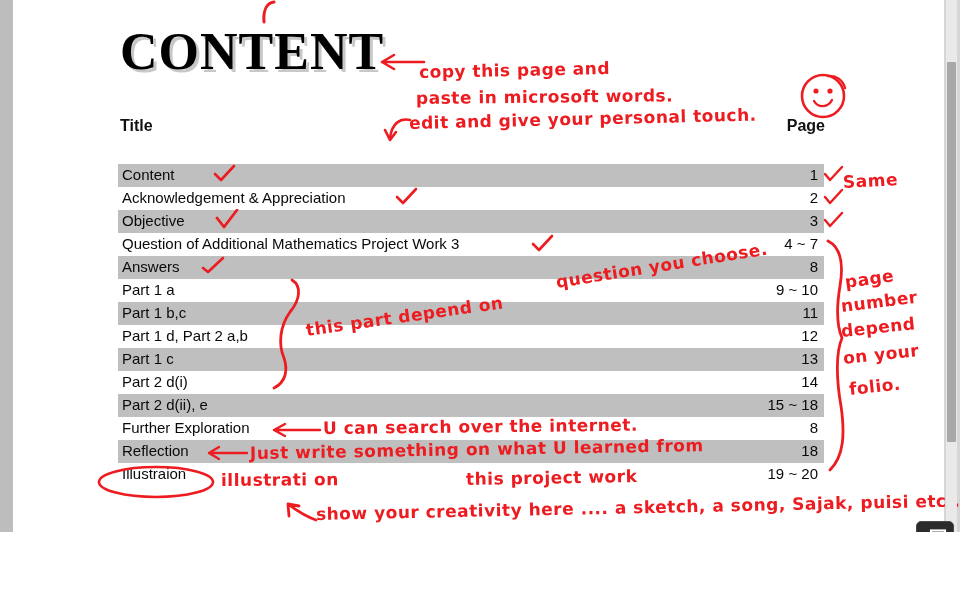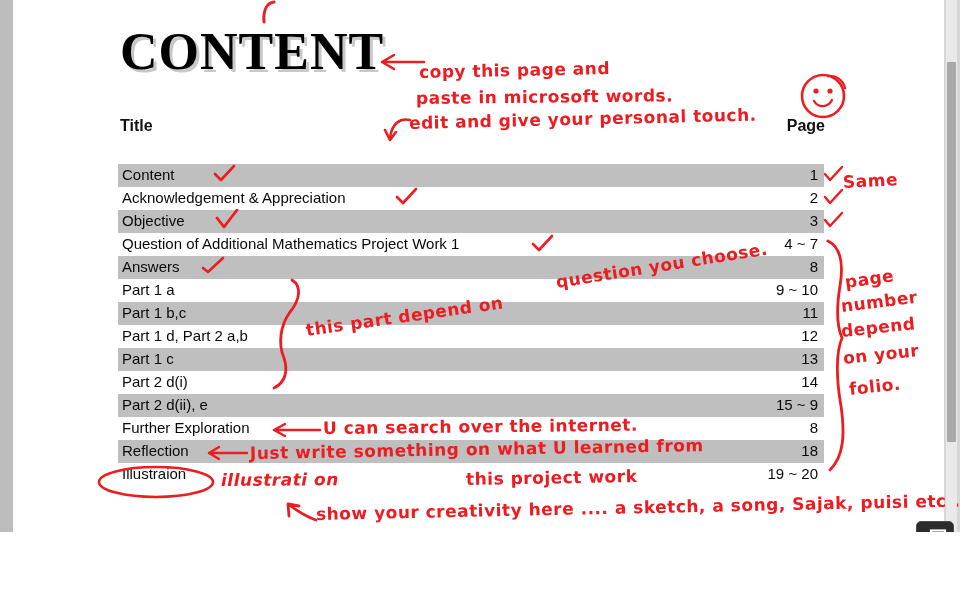--- a/index.html
+++ b/index.html
@@ -196,21 +196,21 @@
           </tr>
           <tr class="plain">
             <td class="t-name">Acknowledgement &amp; Appreciation</td>
             <td class="t-page">2</td>
           </tr>
           <tr class="stripe">
             <td class="t-name">Objective</td>
             <td class="t-page">3</td>
           </tr>
           <tr class="plain">
-            <td class="t-name">Question of Additional Mathematics Project Work 1</td>
+            <td class="t-name">Question of Additional Mathematics Project Work 3</td>
             <td class="t-page">4 ~ 7</td>
           </tr>
           <tr class="stripe">
             <td class="t-name">Answers</td>
             <td class="t-page">8</td>
           </tr>
           <tr class="plain">
             <td class="t-name">Part 1 a</td>
             <td class="t-page">9 ~ 10</td>
           </tr>
@@ -225,21 +225,21 @@
           <tr class="stripe">
             <td class="t-name">Part 1 c</td>
             <td class="t-page">13</td>
           </tr>
           <tr class="plain">
             <td class="t-name">Part 2 d(i)</td>
             <td class="t-page">14</td>
           </tr>
           <tr class="stripe">
             <td class="t-name">Part 2 d(ii), e</td>
-            <td class="t-page">15 ~ 9</td>
+            <td class="t-page">15 ~ 18</td>
           </tr>
           <tr class="plain">
             <td class="t-name">Further Exploration</td>
             <td class="t-page">8</td>
           </tr>
           <tr class="stripe">
             <td class="t-name">Reflection</td>
             <td class="t-page">18</td>
           </tr>
           <tr class="plain">
@@ -327,21 +327,21 @@
 
       <svg width="48" height="20" style="position:absolute;left:205px;top:443px;">
         <path d="M4 10 L42 10 M4 10 L14 4 M4 10 L14 16" stroke="#ec1c21" stroke-width="2.4" fill="none" stroke-linecap="round" stroke-linejoin="round"></path>
       </svg>
       <div class="ink" style="left:250px;top:443px;transform:rotate(-1deg);">Just write  something  on  what  U  learned from</div>
       <div class="ink" style="left:466px;top:469px;transform:rotate(-1deg);">this project   work</div>
 
       <svg width="124" height="36" style="position:absolute;left:96px;top:464px;">
         <ellipse cx="60" cy="18" rx="57" ry="15" stroke="#ec1c21" stroke-width="2.6" fill="none"></ellipse>
       </svg>
-      <div class="ink" style="left:221px;top:470px;transform:rotate(-0.4deg);font-style:italic;">illustrati on</div>
+      <div class="ink" style="left:221px;top:470px;transform:rotate(-0.4deg);">illustrati on</div>
 
       <svg width="42" height="26" style="position:absolute;left:282px;top:500px;">
         <path d="M6 4 C14 10, 22 16, 34 20 M6 4 L7 16 M6 4 L17 6" stroke="#ec1c21" stroke-width="2.8" fill="none" stroke-linecap="round" stroke-linejoin="round"></path>
       </svg>
       <div class="ink" style="left:316px;top:504px;transform:rotate(-1.2deg);">show  your  creativity  here ....  a sketch, a song, Sajak, puisi etc...</div>
     </div>
 
     <div class="scrollbar-track"></div>
     <div class="scrollbar-thumb"></div>
 

